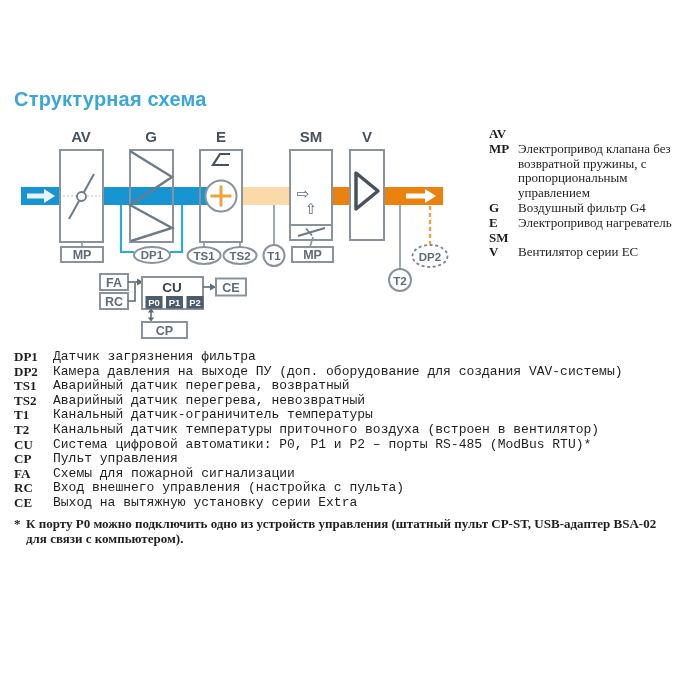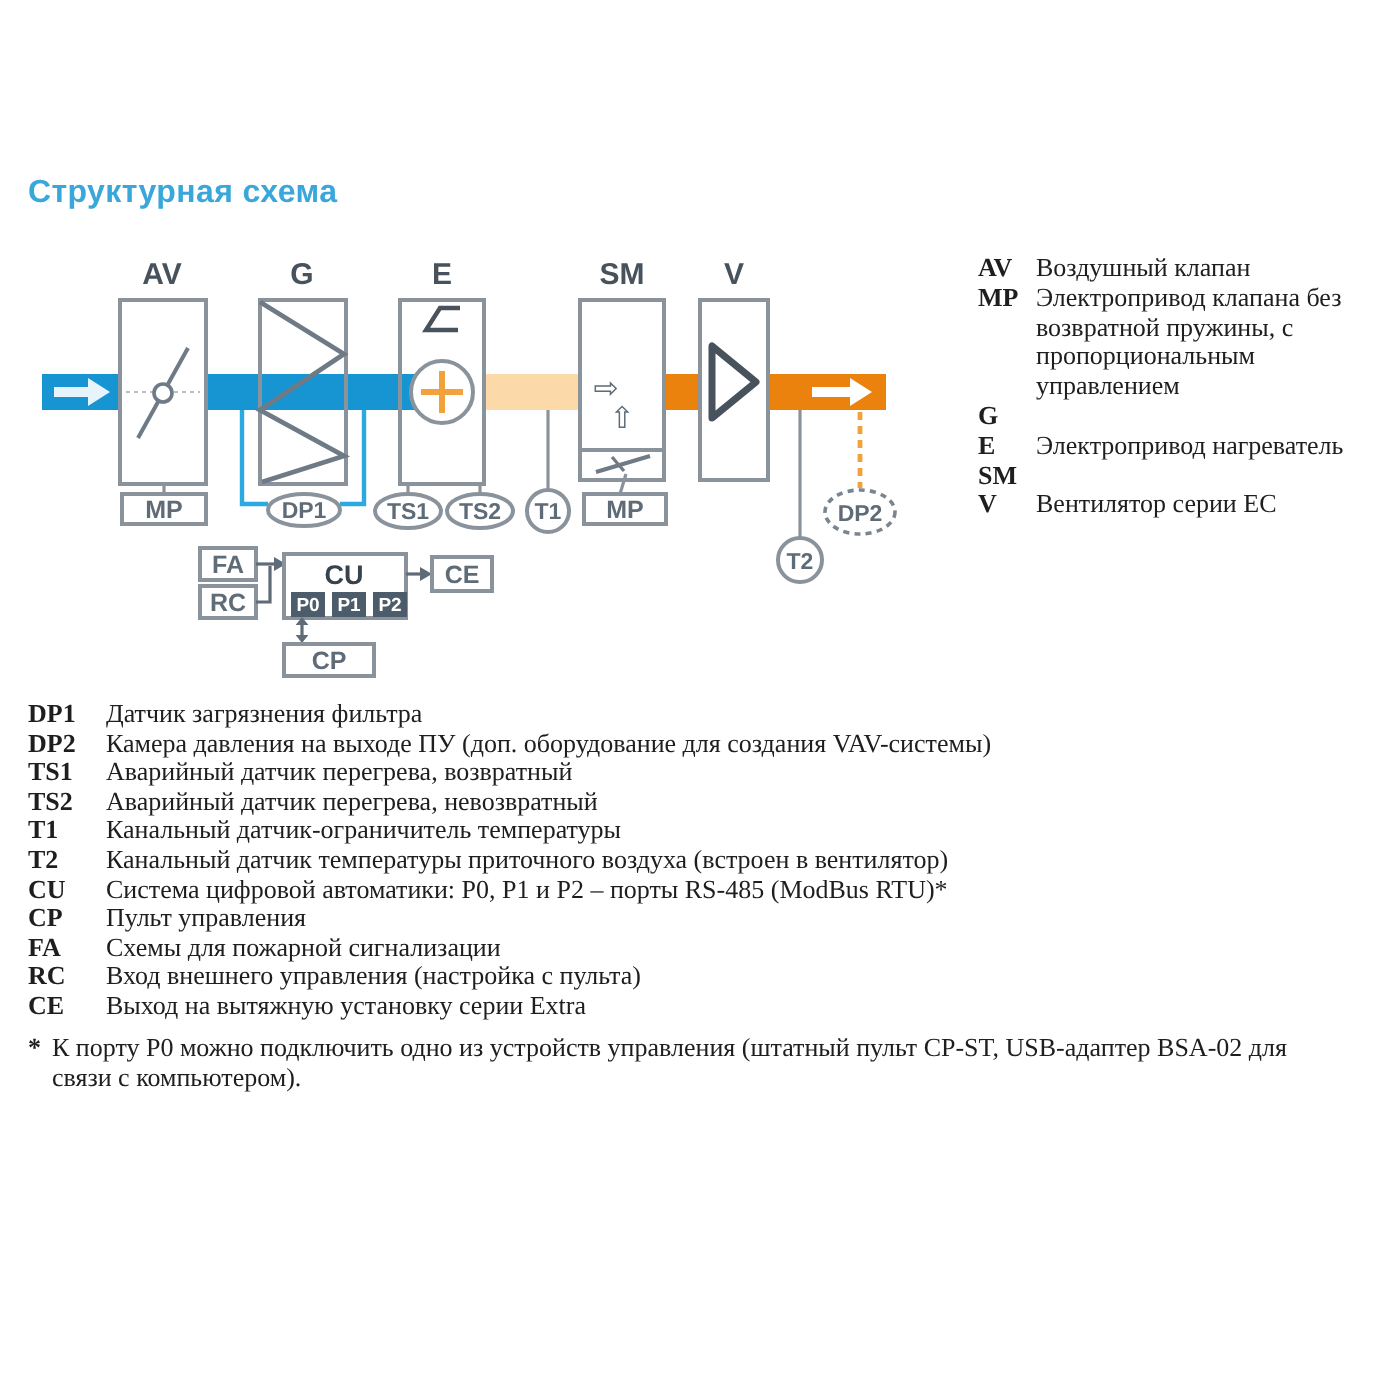--- a/index.html
+++ b/index.html
@@ -3,47 +3,47 @@
 <meta charset="utf-8">
 <style>
   html,body { margin:0; padding:0; }
   body {
     width:700px; height:700px; position:relative; background:#ffffff;
     font-family:"Liberation Serif", serif; color:#1e1e1e; overflow:hidden;
   }
   .page-title {
     position:absolute; left:14px; top:88px;
     font-family:"Liberation Sans", sans-serif; font-weight:bold;
-    font-size:16px; color:#3aa7db; letter-spacing:0.2px;
+    font-size:20px; color:#3aa7db; letter-spacing:0.2px;
   }
   .diagram-svg { position:absolute; left:0; top:125px; width:470px; height:230px; }
 
   
   .blk-label { font-family:"Liberation Sans",sans-serif; font-weight:bold; font-size:15px; fill:#47525c; text-anchor:middle; }
   .tag-label { font-family:"Liberation Sans",sans-serif; font-weight:600; font-size:11.5px; fill:#5f6b76; text-anchor:middle; }
   .box-label { font-family:"Liberation Sans",sans-serif; font-weight:600; font-size:12.5px; fill:#5f6b76; text-anchor:middle; }
   .cu-label  { font-family:"Liberation Sans",sans-serif; font-weight:bold; font-size:13.5px; fill:#37424c; text-anchor:middle; }
   .port-label{ font-family:"Liberation Sans",sans-serif; font-weight:bold; font-size:9.5px; fill:#ffffff; text-anchor:middle; }
   .sm-arrow  { font-family:"DejaVu Sans",sans-serif; font-size:15px; fill:#5f6b76; text-anchor:middle; }
 
   
   .right-legend { position:absolute; left:489px; top:127px; width:202px; font-size:13px; line-height:14.8px; }
   .rl-row { display:flex; }
   .rl-term { width:29px; font-weight:bold; flex:none; }
   .rl-def  { width:170px; }
 
   .bottom-legend { position:absolute; left:14px; top:350px; width:680px; font-size:13px; line-height:14.6px; }
   .bl-row { display:flex; }
   .bl-term { width:39px; font-weight:bold; flex:none; }
-  .bl-def  { flex:1; white-space:nowrap; }
+  .bl-def  { flex:1; white-space:nowrap;font-family:Liberation Mono, monospace; }
 
   .footnote { position:absolute; left:14px; top:516px; width:660px; font-size:13px; line-height:15.2px; display:flex; }
   .fn-marker { width:12px; flex:none; font-weight:bold; }
   .fn-text { width:636px; }
-  .fn-text p { margin:0; }
+  .fn-text p { margin:0;font-weight:bold; }
 </style>
 </head>
 <body>
 
 <div class="page-title">Структурная схема</div>
 
 <svg class="diagram-svg" viewBox="0 0 470 230">
 
   <rect x="21" y="62" width="200" height="18" fill="#1795d3"></rect>
   <rect x="242" y="62" width="93" height="18" fill="#fbd9a9"></rect>
@@ -149,28 +149,28 @@
     <polygon points="147.8,187.5 154.2,187.5 151,183.5" fill="#5f6b76"></polygon>
     <polygon points="147.8,192.5 154.2,192.5 151,196.5" fill="#5f6b76"></polygon>
   </g>
   <rect x="142" y="197" width="45" height="16" fill="#ffffff" stroke="#8a939c" stroke-width="2"></rect>
   <text x="164.5" y="209.5" class="box-label">CP</text>
 </svg>
 
 <div class="right-legend">
   <div class="rl-row">
       <span class="rl-term">AV</span>
-      <span class="rl-def">Воздушный клапан</span>
     </div>
   <div class="rl-row">
       <span class="rl-term">MP</span>
       <span class="rl-def">Электропривод клапана без возвратной пружины, с пропорциональным управлением</span>
     </div>
   <div class="rl-row">
       <span class="rl-term">G</span>
+      <span class="rl-def">Воздушный фильтр G4</span>
     </div>
   <div class="rl-row">
       <span class="rl-term">E</span>
       <span class="rl-def">Электропривод нагреватель</span>
     </div>
   <div class="rl-row">
       <span class="rl-term">SM</span>
     </div>
   <div class="rl-row">
       <span class="rl-term">V</span>

